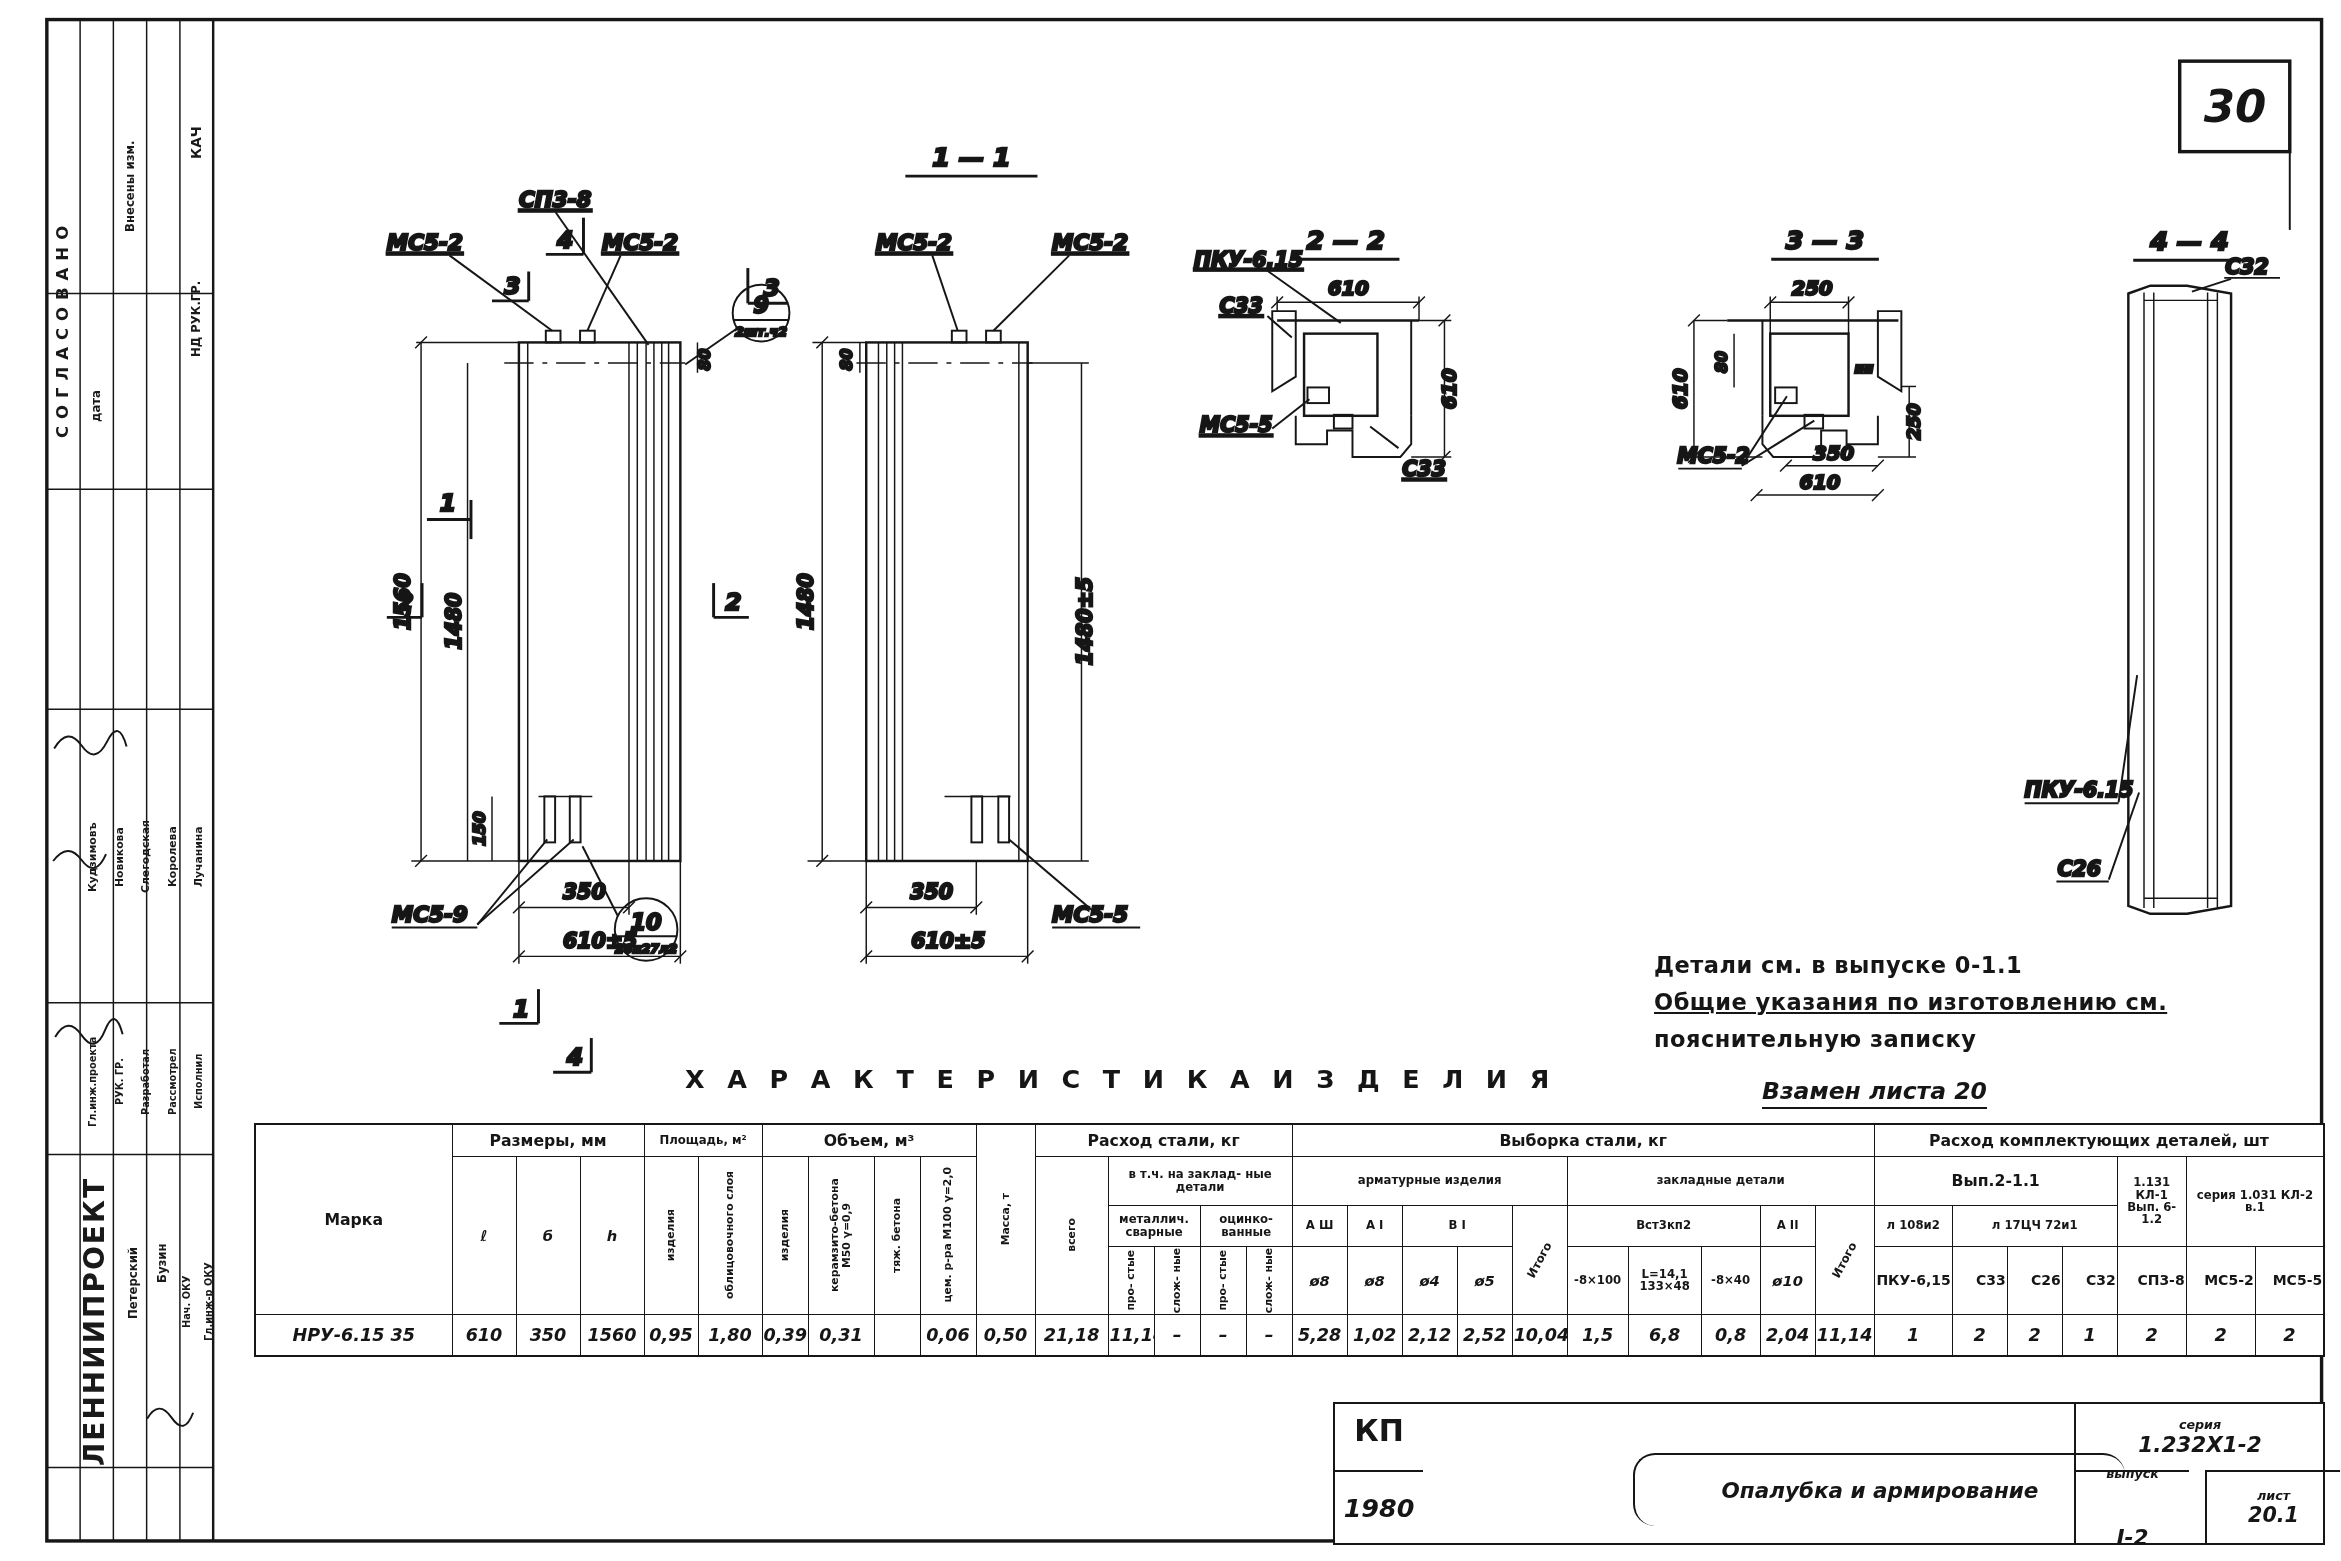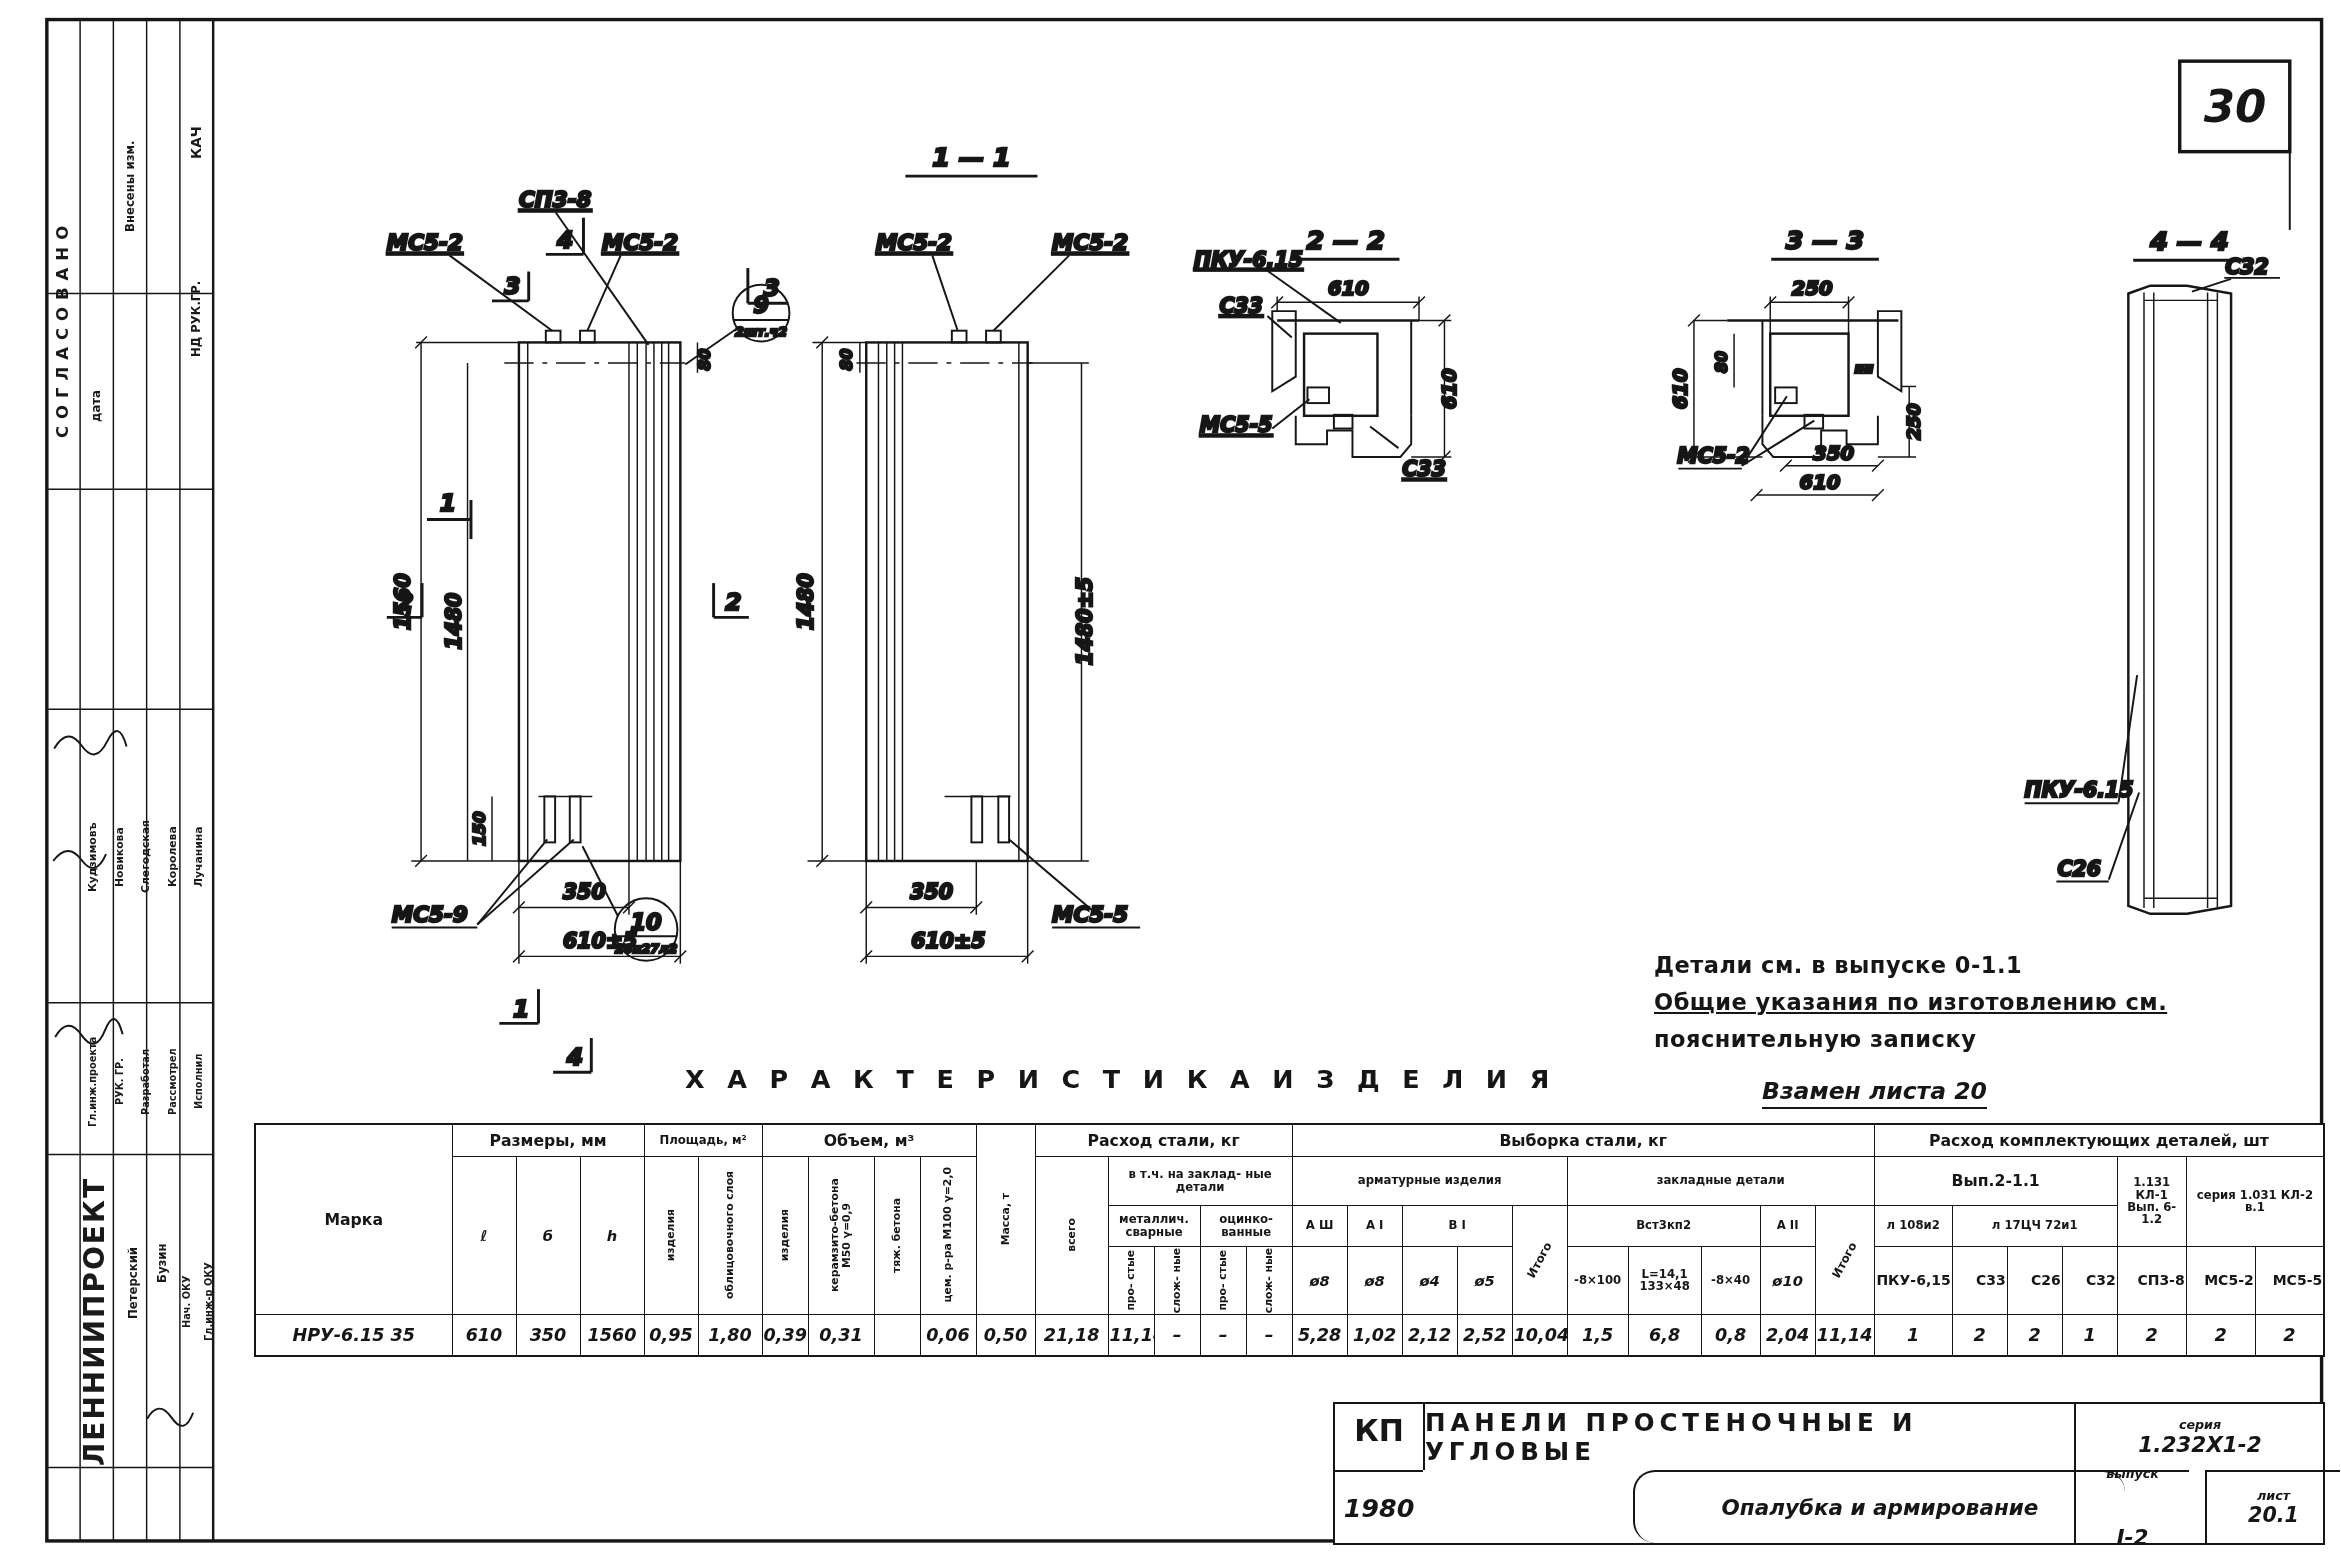--- a/index.html
+++ b/index.html
@@ -514,27 +514,26 @@
   <td class="val">2</td>
   <td class="val">2</td>
   <td class="val">2</td>
 </tr>
 </tbody>
       </table>
 </div>
 
 <div class="tb" style="left:1333px;top:1402px;width:988px;height:139px;">
   <div class="cell" style="left:0;top:0;width:88px;height:52px;border-left:none;border-top:none;font-size:30px;font-weight:700;">КП</div>
-  <div class="cell" style="left:88px;top:0;width:651px;height:66px;border-top:none;font-size:24.5px;font-weight:700;letter-spacing:4.9px;">ПАНЕЛИ ПРОСТЕНОЧНЫЕ И УГЛОВЫЕ</div>
   <div class="cell" style="left:739px;top:0;width:250px;height:66px;border-top:none;flex-direction:column;">
     <span class="smallcap hand">серия</span>
     <span class="hand" style="font-size:21.5px;">1.232Х1-2</span>
   </div>
   <div class="cell hand" style="left:0;top:66px;width:88px;height:73px;border-left:none;font-size:25.4px;">1980</div>
-  <div class="cell hand" style="left:298px;top:66px;width:492px;height:73px;font-size:21.5px;border-radius:22px;">Опалубка и армирование</div>
+  <div class="cell hand" style="left:298px;top:49px;width:492px;height:73px;font-size:21.5px;border-radius:22px;">Опалубка и армирование</div>
   <div class="cell" style="left:739px;top:66px;width:115px;height:73px;flex-direction:column;gap:44px;">
     <span class="smallcap hand">выпуск</span>
     <span class="hand" style="font-size:21.5px;text-align:right;">I-2</span>
   </div>
   <div class="cell" style="left:854px;top:66px;width:135px;height:73px;flex-direction:column;margin-left:16px;">
     <span class="smallcap hand">лист</span>
     <span class="hand" style="font-size:20.6px;">20.1</span>
   </div>
 </div>
 

